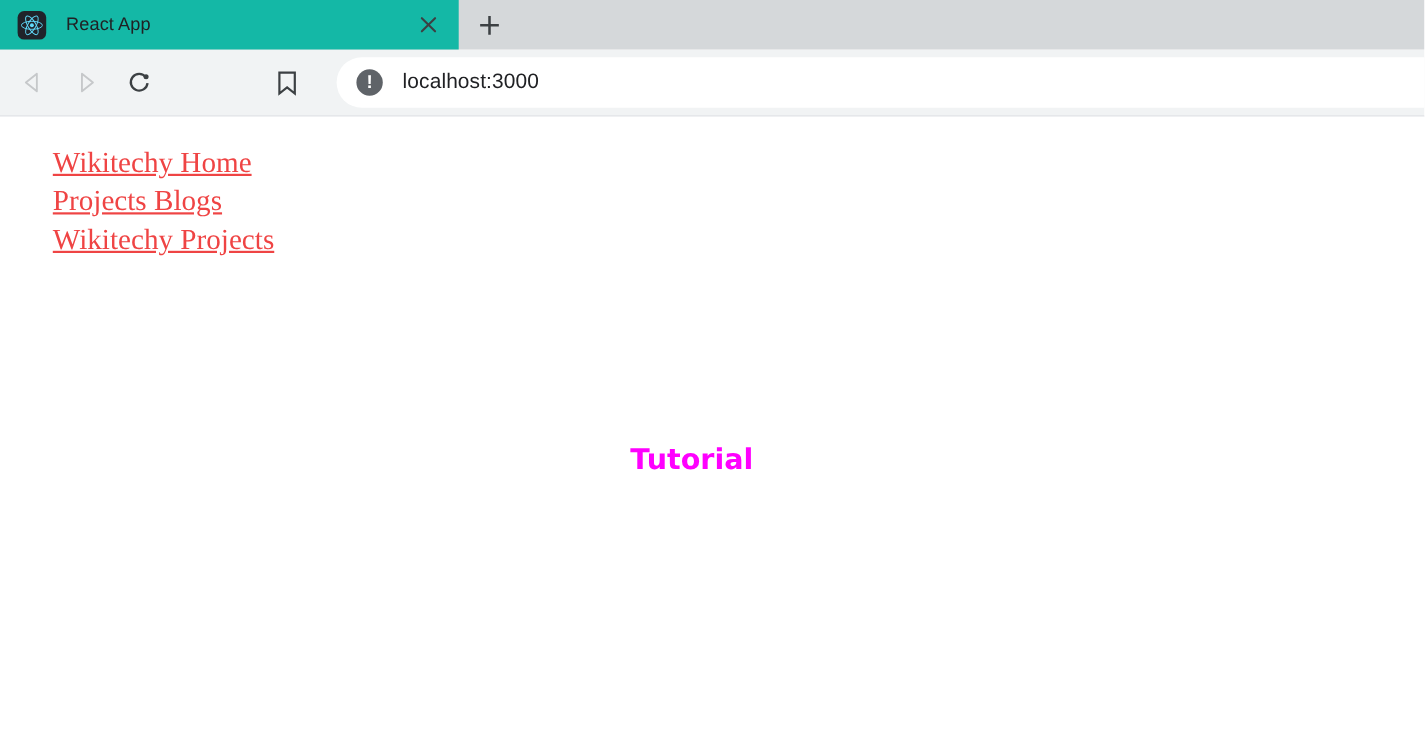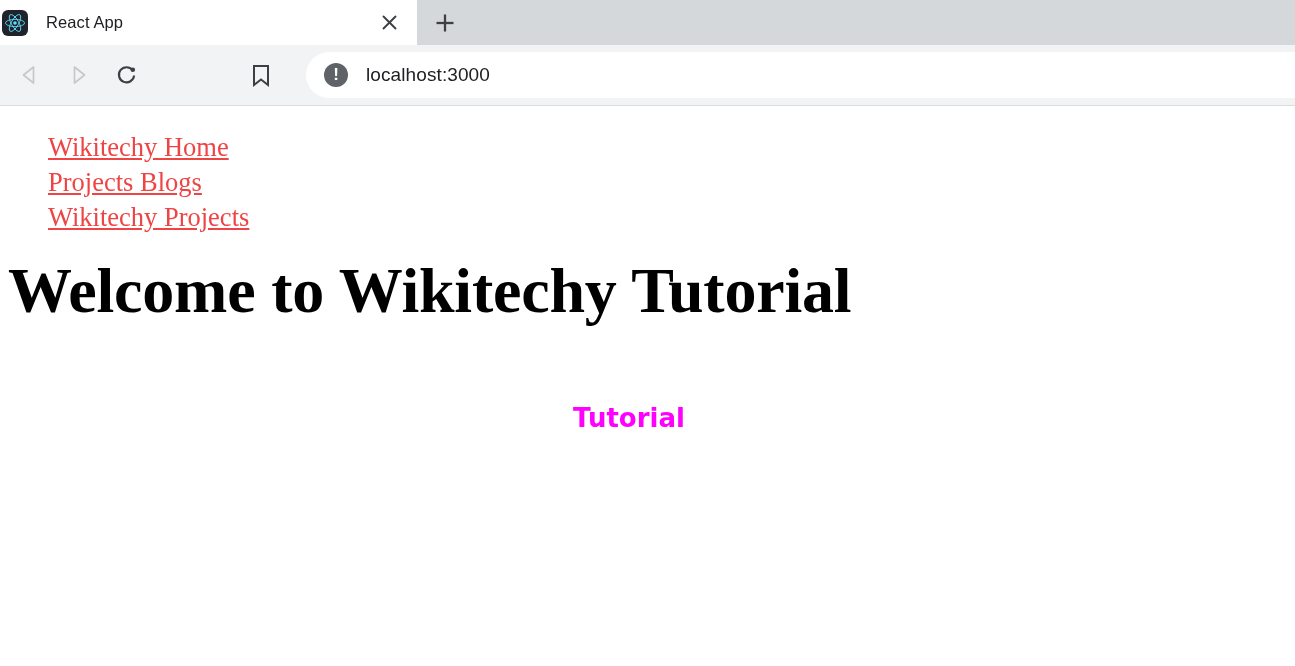--- a/index.html
+++ b/index.html
@@ -30,24 +30,24 @@
     background: #d5d8da;
     display: flex;
     align-items: flex-end;
     position: relative;
     flex: 0 0 45px;
   }
 
   .tab {
     width: 417px;
     height: 45px;
-    background: #ffffff;
-    display: flex;
-    align-items: center;
-    padding: 0 0 0 2px;
+    background: #14b8a6;
+    display: flex;
+    align-items: center;
+    padding: 0 0 0 16px;
     box-sizing: border-box;
     position: relative;
   }
 
   .tab-favicon {
     width: 26px;
     height: 26px;
     flex: 0 0 26px;
     border-radius: 6px;
     background: #20232a;
@@ -289,20 +289,19 @@
           <a href="#">Wikitechy Home</a>
         </li>
         <li>
           <a href="#">Projects Blogs</a>
         </li>
         <li>
           <a href="#">Wikitechy Projects</a>
         </li>
       </ul>
 
-      <h1 class="page-heading">Welcome to Wikitechy Tutorial</h1>
 
     </div>
 
     <div class="watermark">Tutorial</div>
   </div>
 
 </div>
 
 </body></html>

